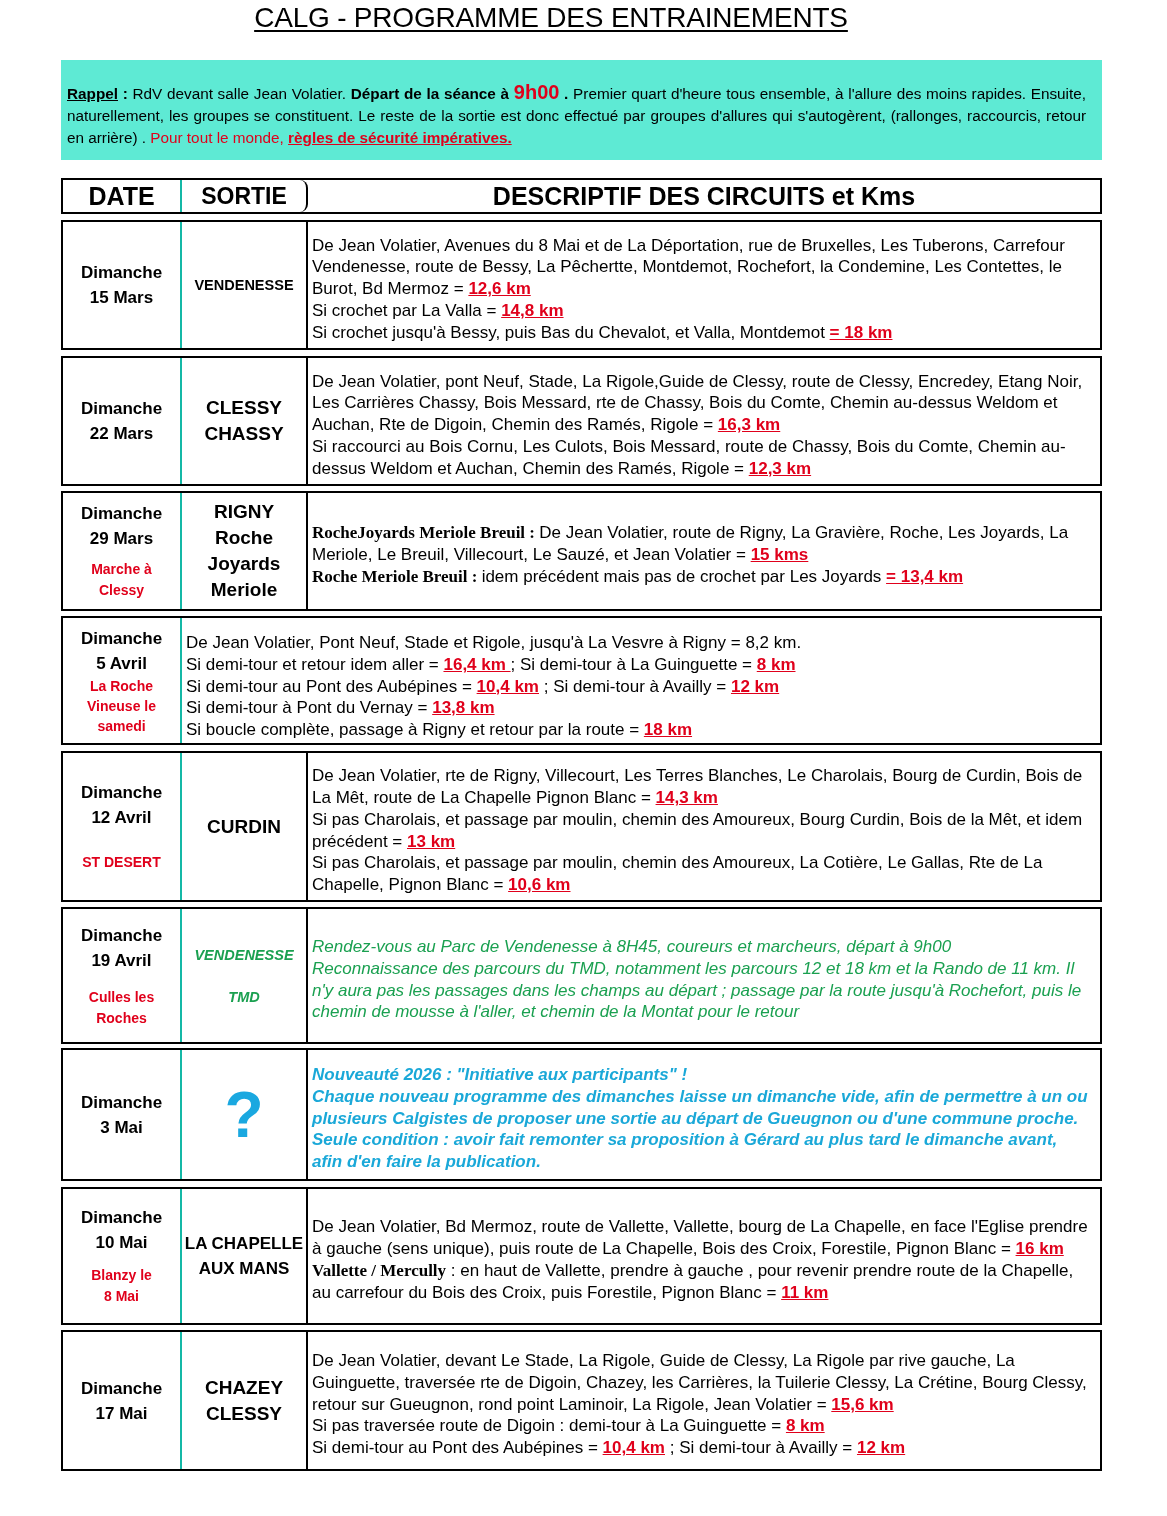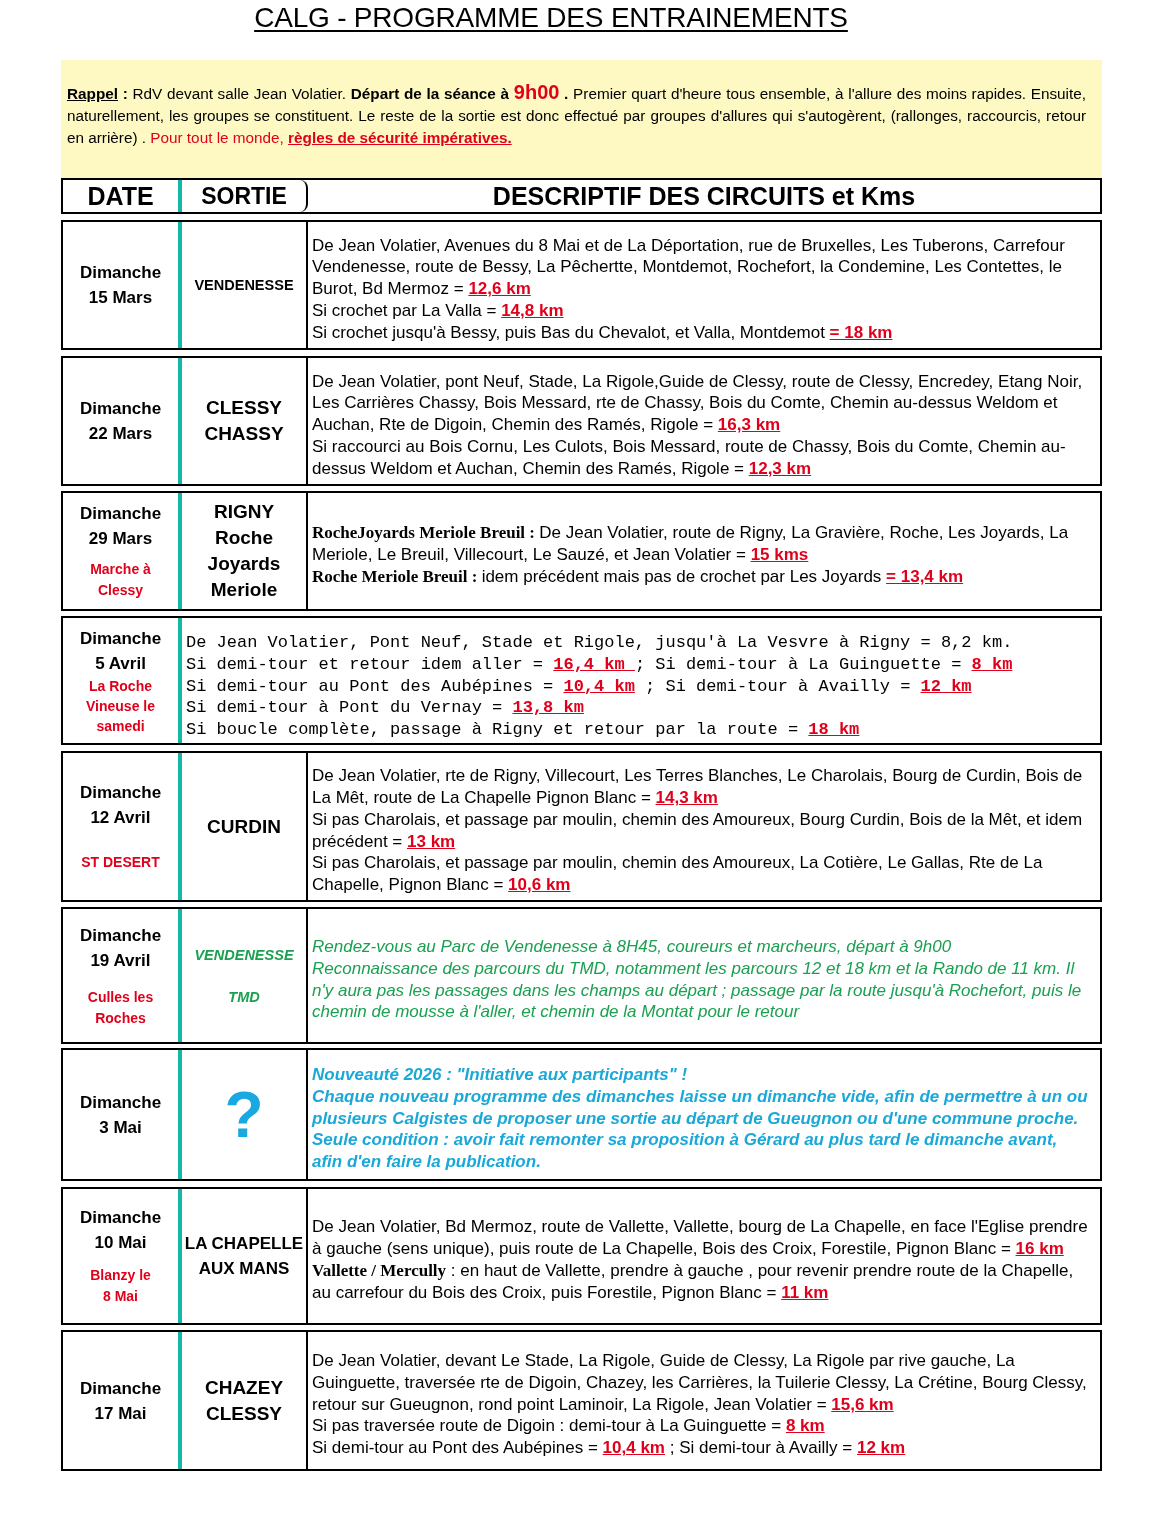--- a/index.html
+++ b/index.html
@@ -6,36 +6,36 @@
   body {
     width: 1167px; height: 1516px; position: relative; overflow: hidden;
     font-family: "Liberation Sans", sans-serif; color: #000;
   }
   .title {
     position: absolute; left: 0; top: 2px; width: 1102px; text-align: center;
     font-size: 28px; text-decoration: underline; text-underline-offset: 3px;
     text-decoration-thickness: 2px; letter-spacing: -0.2px;
   }
   .reminder {
-    position: absolute; left: 61px; top: 60px; width: 1041px; height: 118px;
-    background: #fef9c3; box-sizing: border-box; padding: 21px 16px 0 6px;
+    position: absolute; left: 61px; top: 60px; width: 1041px; height: 100px;
+    background: #5eead4; box-sizing: border-box; padding: 21px 16px 0 6px;
     font-size: 15.3px; line-height: 22px; text-align: justify;
   }
   .reminder .b { font-weight: bold; }
   .reminder .u { text-decoration: underline; }
   .reminder .big { color: #e0001b; font-weight: bold; font-size: 20px; }
   .reminder .red { color: #e0001b; }
   .reminder .redb { color: #e0001b; font-weight: bold; text-decoration: underline; }
 
   .hdr, .row {
     position: absolute; left: 61px; width: 1041px; box-sizing: border-box;
     border: 2px solid #000; display: flex;
   }
   .hdr { top: 178px; height: 36px; }
-  .c1 { width: 119px; border-right: 4px solid #14b8a6; box-sizing: border-box; flex: none; }
+  .c1 { width: 119px; border-right: 2px solid #14b8a6; box-sizing: border-box; flex: none; }
   .c2 { width: 126px; border-right: 2px solid #000; box-sizing: border-box; flex: none; }
   .c3 { flex: 1; box-sizing: border-box; }
   .hdr > div { display: flex; align-items: center; justify-content: center; font-weight: bold; }
   .hdr .c1 { font-size: 25px; }
   .hdr .c2 { font-size: 23px; border-radius: 8px; }
   .hdr .c3 { font-size: 25px; }
 
   .row .c1, .row .c2 {
     display: flex; flex-direction: column; align-items: center; justify-content: center;
     text-align: center; font-weight: bold;
@@ -114,21 +114,21 @@
     <p><span class="lbl">Roche Meriole Breuil : </span><span>idem précédent mais pas de crochet par Les Joyards </span><span class="km">= 13,4 km</span></p>
   </div>
 </div>
 
 <div class="row" style="top:616px;height:129px;">
   <div class="c1">
     <div class="date">Dimanche</div>
     <div class="date">5 Avril</div>
     <div class="note" style="width:80px;margin-top:0;line-height:20px;">La Roche Vineuse le samedi</div>
   </div>
-  <div class="c3" style="padding-top:12px;font-family:Liberation Mono, monospace;">
+  <div class="c3" style="padding-top:12px;">
     <p><span>De Jean Volatier, Pont Neuf, Stade et Rigole, jusqu'à La Vesvre à Rigny = 8,2 km.</span></p>
     <p><span>Si demi-tour et retour  idem aller = </span><span class="km">16,4 km </span><span> ; Si demi-tour à La Guinguette = </span><span class="km">8 km </span></p>
     <p><span>Si demi-tour au Pont des Aubépines = </span><span class="km">10,4 km</span><span> ; Si demi-tour à Availly = </span><span class="km">12 km</span></p>
     <p><span>Si demi-tour à Pont du Vernay = </span><span class="km">13,8 km </span></p>
     <p><span>Si boucle complète, passage à Rigny et retour par la route = </span><span class="km">18 km</span></p>
   </div>
 </div>
 
 <div class="row" style="top:751px;height:151px;">
   <div class="c1">

